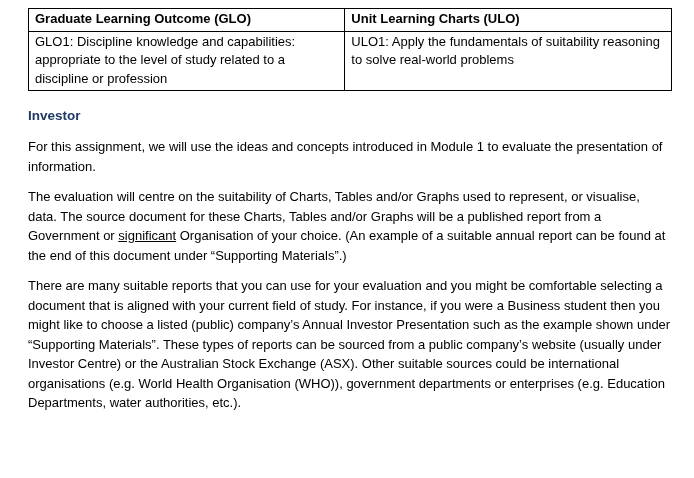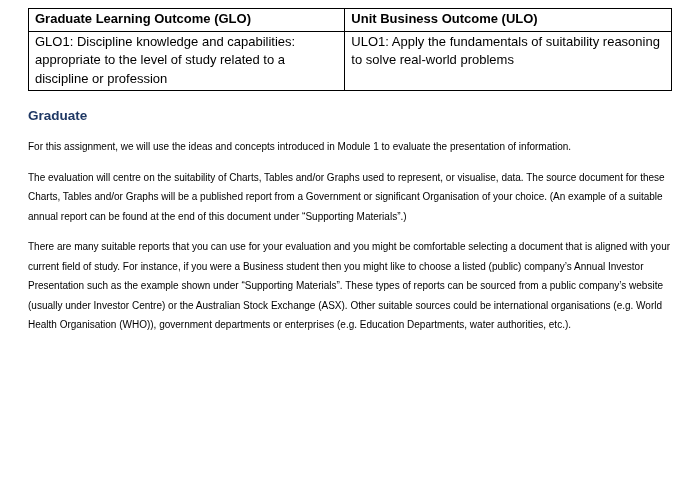--- a/index.html
+++ b/index.html
@@ -40,51 +40,51 @@
   table.outcomes .col-ulo { width: 50.8%; }
   .cell-label { font-weight: normal; }
   h2.overview-heading {
     font-size: 13.5px;
     font-weight: bold;
     color: #1F3864;
     margin: 17px 0 14px 0;
     line-height: 15px;
   }
   p.body-para {
-    font-size: 10px;
+    font-size: 13px;
     line-height: 19.5px;
     margin: 0 0 11px 0;
   }
-  .u { }
+  .u { text-decoration: underline; }
 </style>
 </head>
 <body>
 
 <div class="page">
 
   <table class="outcomes">
     <colgroup>
       <col class="col-glo">
       <col class="col-ulo">
     </colgroup>
     <thead>
       <tr>
         <th>Graduate Learning Outcome (GLO)</th>
-        <th>Unit Business Outcome (ULO)</th>
+        <th>Unit Learning Charts (ULO)</th>
       </tr>
     </thead>
     <tbody>
       <tr>
         <td><span class="cell-label">GLO1:</span><span> Discipline knowledge and capabilities: appropriate to the level of study related to a discipline or profession</span></td>
         <td><span class="cell-label">ULO1:</span><span> Apply the fundamentals of suitability reasoning to solve real-world problems</span></td>
       </tr>
     </tbody>
   </table>
 
-  <h2 class="overview-heading">Graduate</h2>
+  <h2 class="overview-heading">Investor</h2>
 
   <p class="body-para">For this assignment, we will use the ideas and concepts introduced in Module 1 to evaluate the presentation of information.</p>
 
   <p class="body-para"><span>The evaluation will centre on the suitability of Charts, Tables and/or Graphs used to represent, or visualise, data. The source document for these Charts, Tables and/or Graphs will be a published report from a Government or </span><span class="u">significant</span><span> Organisation of your choice. (An example of a suitable annual report can be found at the end of this document under “Supporting Materials”.)</span></p>
 
   <p class="body-para">There are many suitable reports that you can use for your evaluation and you might be comfortable selecting a document that is aligned with your current field of study. For instance, if you were a Business student then you might like to choose a listed (public) company’s Annual Investor Presentation such as the example shown under “Supporting Materials”. These types of reports can be sourced from a public company’s website (usually under Investor Centre) or the Australian Stock Exchange (ASX). Other suitable sources could be international organisations (e.g. World Health Organisation (WHO)), government departments or enterprises (e.g. Education Departments, water authorities, etc.).</p>
 
 
 </div>
 

